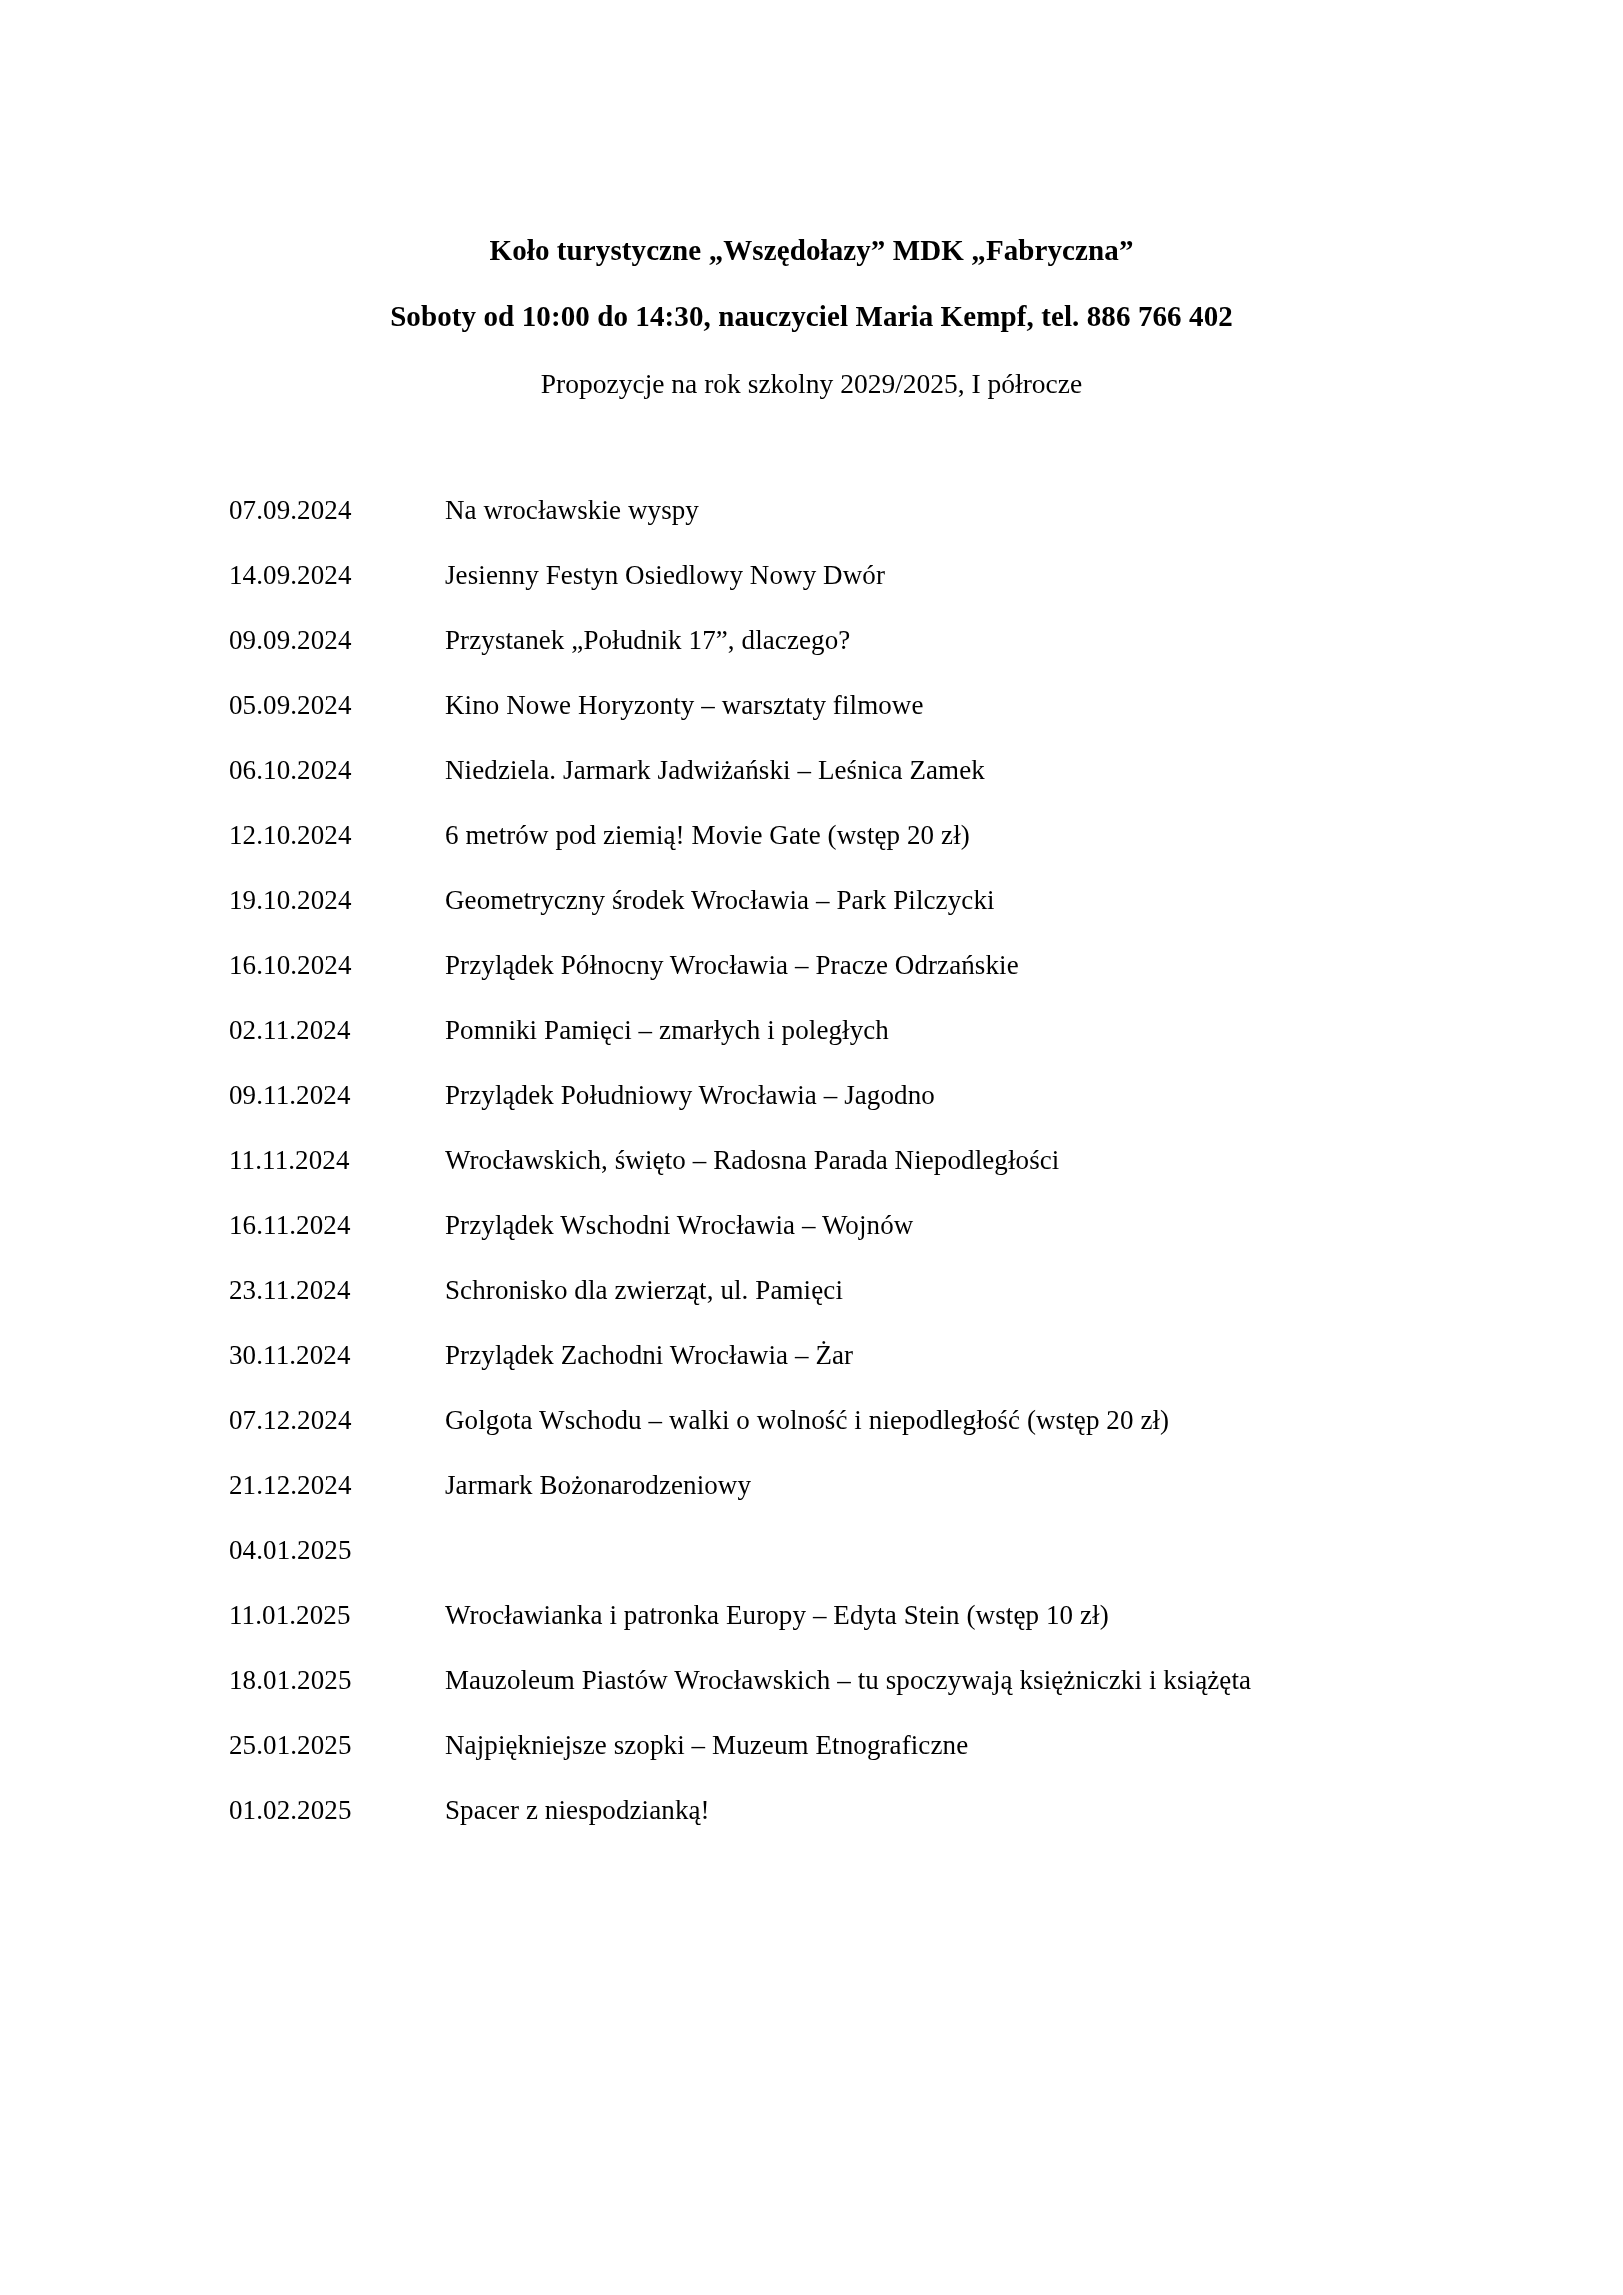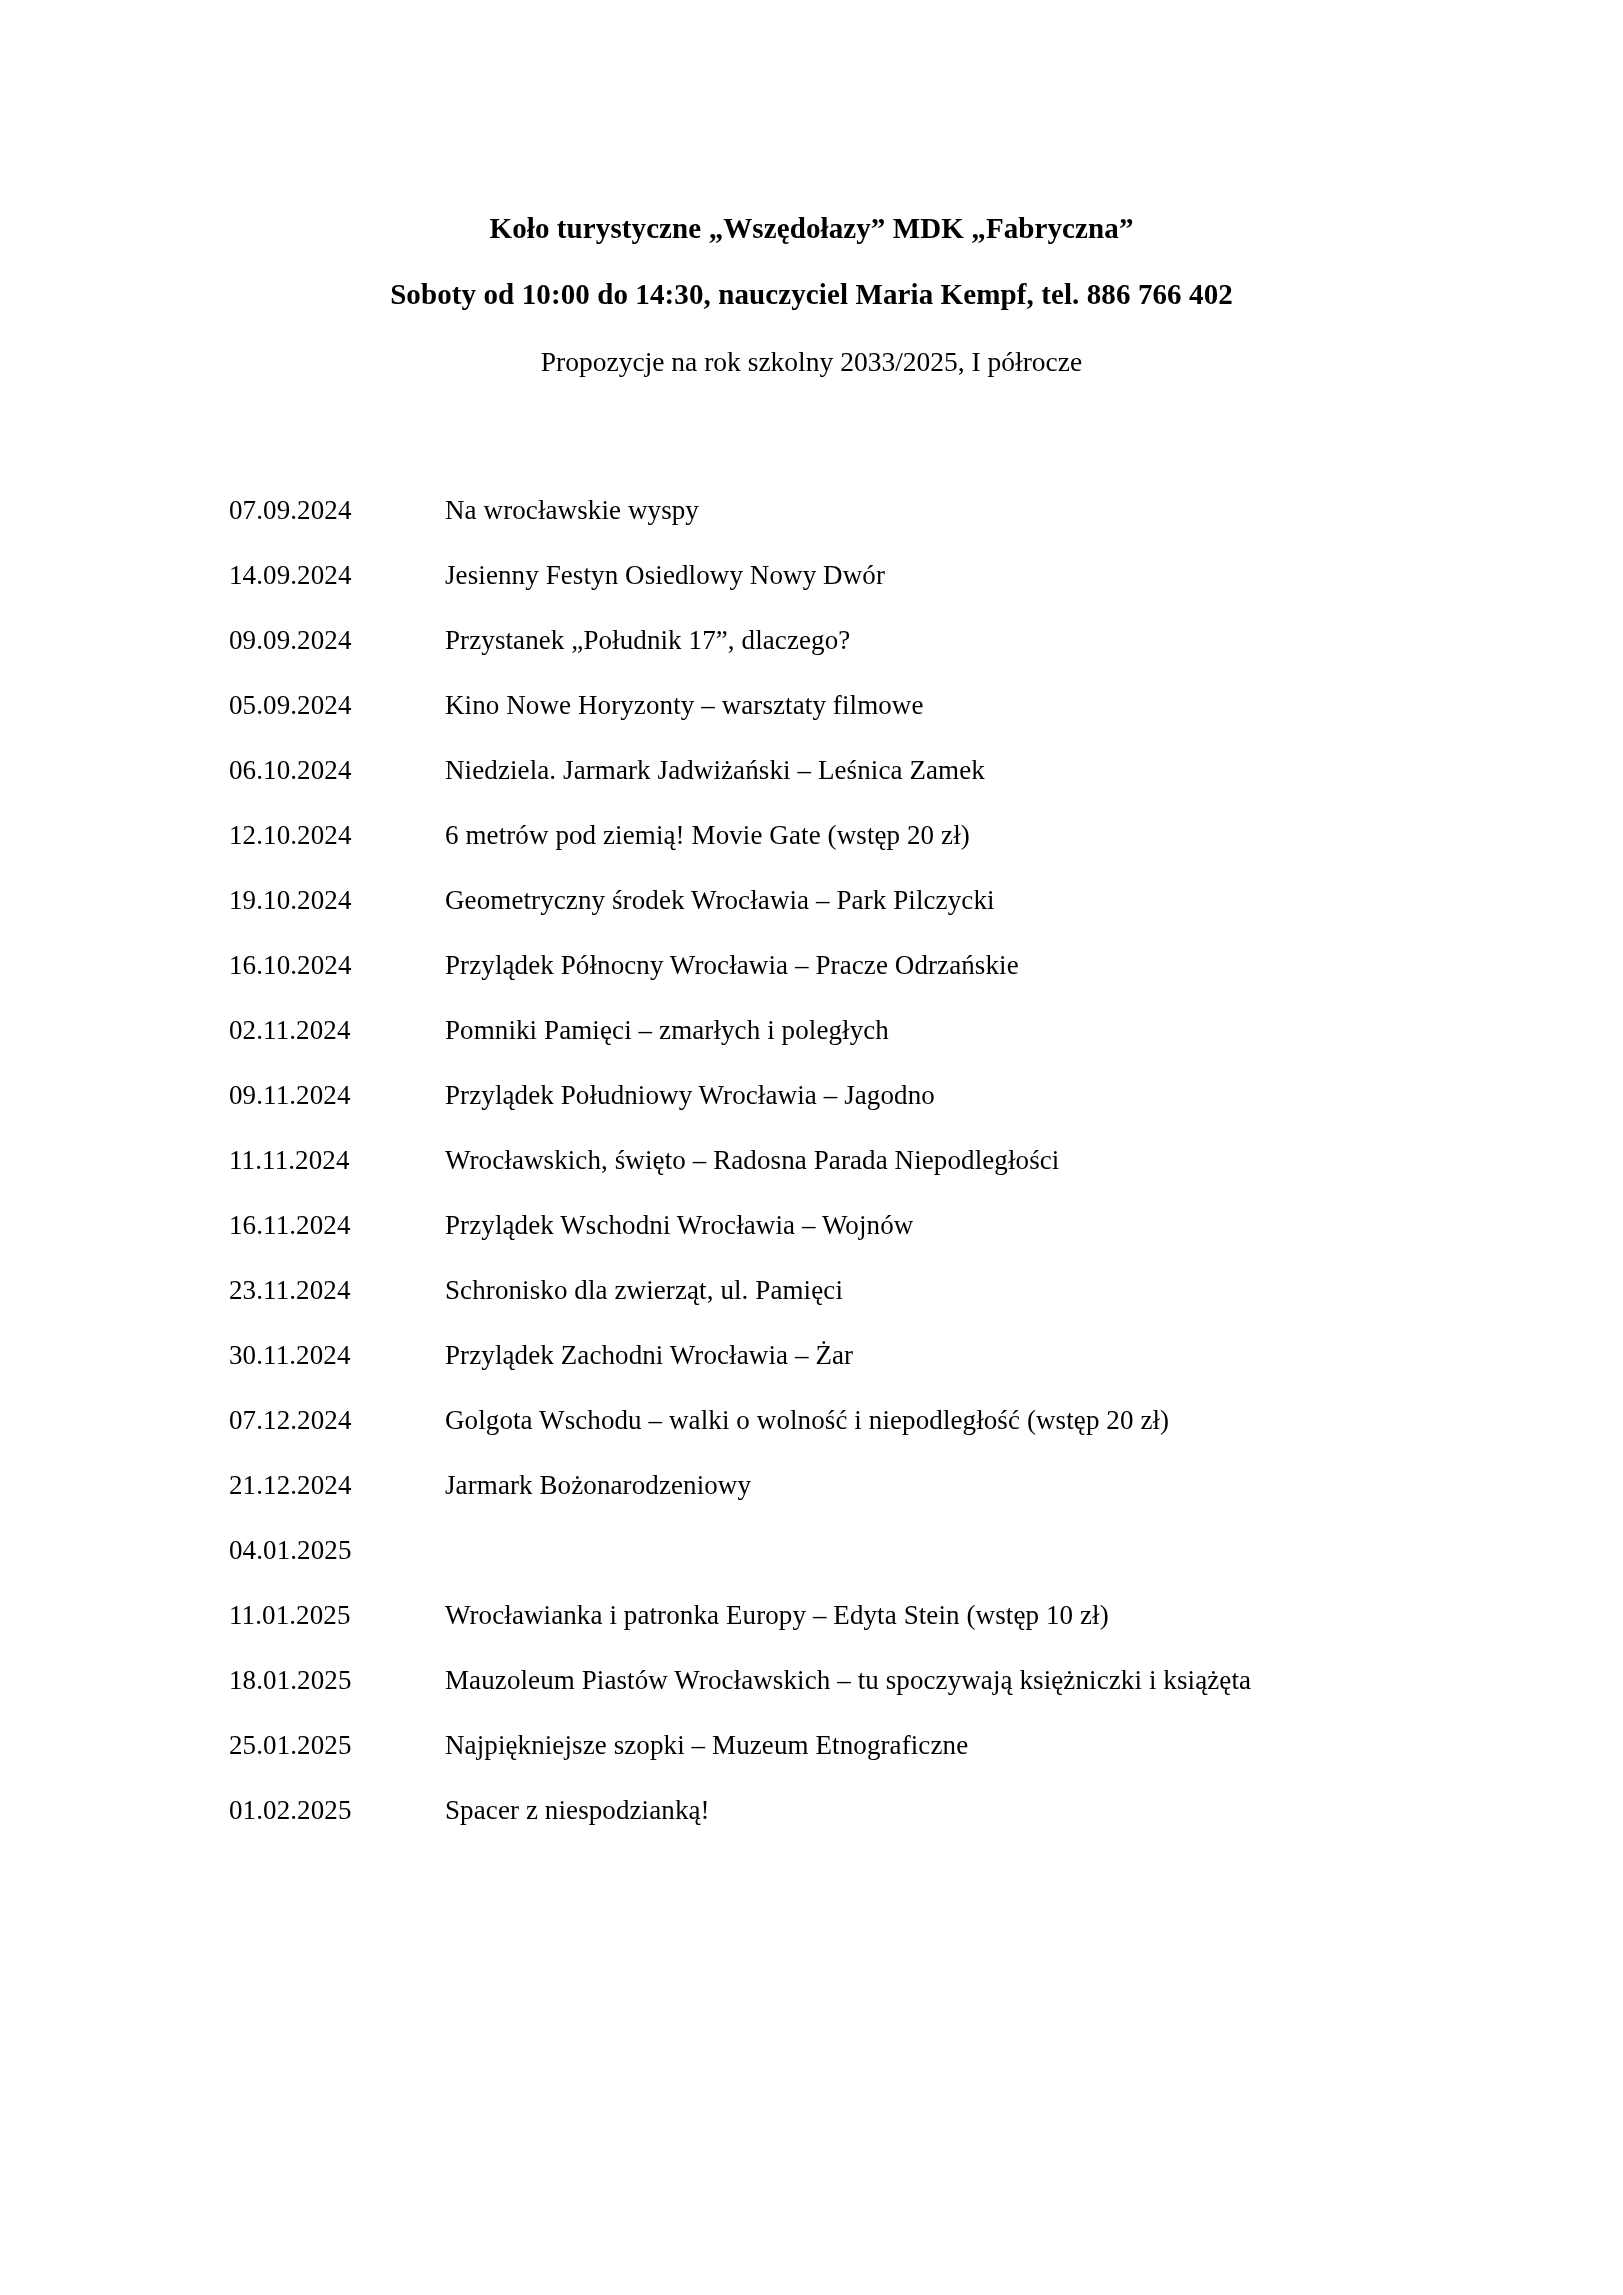--- a/index.html
+++ b/index.html
@@ -19,21 +19,21 @@
     font-family: "Liberation Serif", "DejaVu Serif", serif;
     color: #000000;
     overflow: hidden;
   }
 
   
   .heading-block {
     position: absolute;
     left: 0;
     right: 0;
-    top: 214px;
+    top: 236px;
     text-align: center;
   }
 
   .doc-title,
   .doc-subtitle {
     font-weight: bold;
     font-size: 29px;
     line-height: 1.0;
     letter-spacing: 0.1px;
     margin: 0;
@@ -85,21 +85,21 @@
   }
 </style>
 </head>
 <body>
 
 <div class="page">
 
   <div class="heading-block">
     <p class="doc-title">Koło turystyczne „Wszędołazy” MDK „Fabryczna”</p>
     <p class="doc-subtitle">Soboty od 10:00 do 14:30, nauczyciel Maria Kempf, tel. 886 766 402</p>
-    <p class="doc-note">Propozycje na rok szkolny 2033/2025, I półrocze</p>
+    <p class="doc-note">Propozycje na rok szkolny 2029/2025, I półrocze</p>
   </div>
 
   <div class="schedule">
     <div class="schedule-row">
       <span class="row-date">07.09.2024</span>
       <span class="row-title">Na wrocławskie wyspy</span>
     </div>
     <div class="schedule-row">
       <span class="row-date">14.09.2024</span>
       <span class="row-title">Jesienny Festyn Osiedlowy Nowy Dwór</span>

